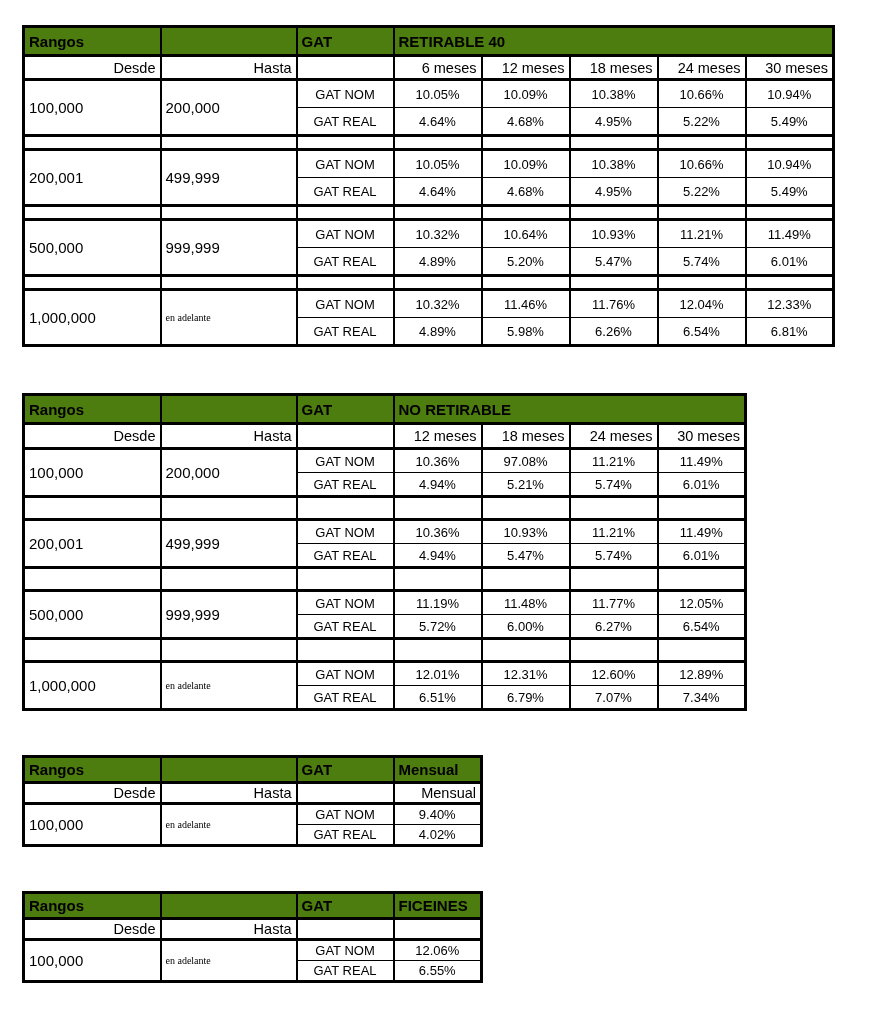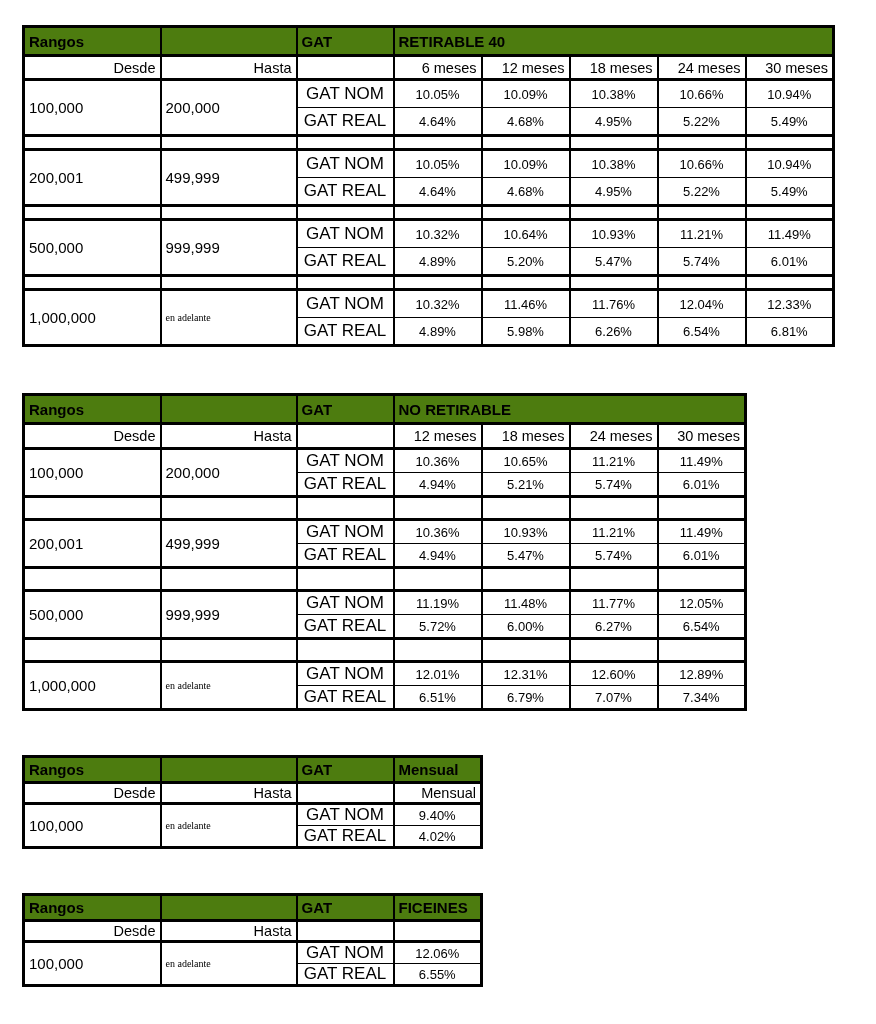--- a/index.html
+++ b/index.html
@@ -39,21 +39,21 @@
   tr.h2 td {
     font-size: 14.5px;
     text-align: right;
     border-bottom-width: 3px;
     font-weight: normal;
   }
 
   
   td.range-num  { text-align: left;  font-size: 15px; padding-right: 11px; }
   td.range-text { font-size: 10px; font-family: Liberation Serif, serif; }
-  td.lab { text-align: center; font-size: 17px; }
+  td.lab { text-align: center; font-size: 13px; }
   td.val { text-align: center; font-size: 13px; }
 
   tr.nom  td { border-bottom-width: 1px; }
   tr.real td { border-top-width: 1px; }
   tr.spacer td { border-top-width: 3px; border-bottom-width: 3px; }
 
   
   .t-large tr.h1 td   { height: 26px; }
   .t-large tr.h2 td   { height: 21px; }
   .t-large tr.nom td, .t-large tr.real td { height: 26px; }
@@ -231,21 +231,21 @@
           <td>12 meses</td>
           <td>18 meses</td>
           <td>24 meses</td>
           <td>30 meses</td>
         </tr>
         <tr class="nom">
           <td class="range-num" rowspan="2">100,000</td>
           <td class="range-num" rowspan="2">200,000</td>
           <td class="lab">GAT NOM</td>
           <td class="val">10.36%</td>
-          <td class="val">10.65%</td>
+          <td class="val">97.08%</td>
           <td class="val">11.21%</td>
           <td class="val">11.49%</td>
         </tr>
         <tr class="real">
           <td class="lab">GAT REAL</td>
           <td class="val">4.94%</td>
           <td class="val">5.21%</td>
           <td class="val">5.74%</td>
           <td class="val">6.01%</td>
         </tr>

